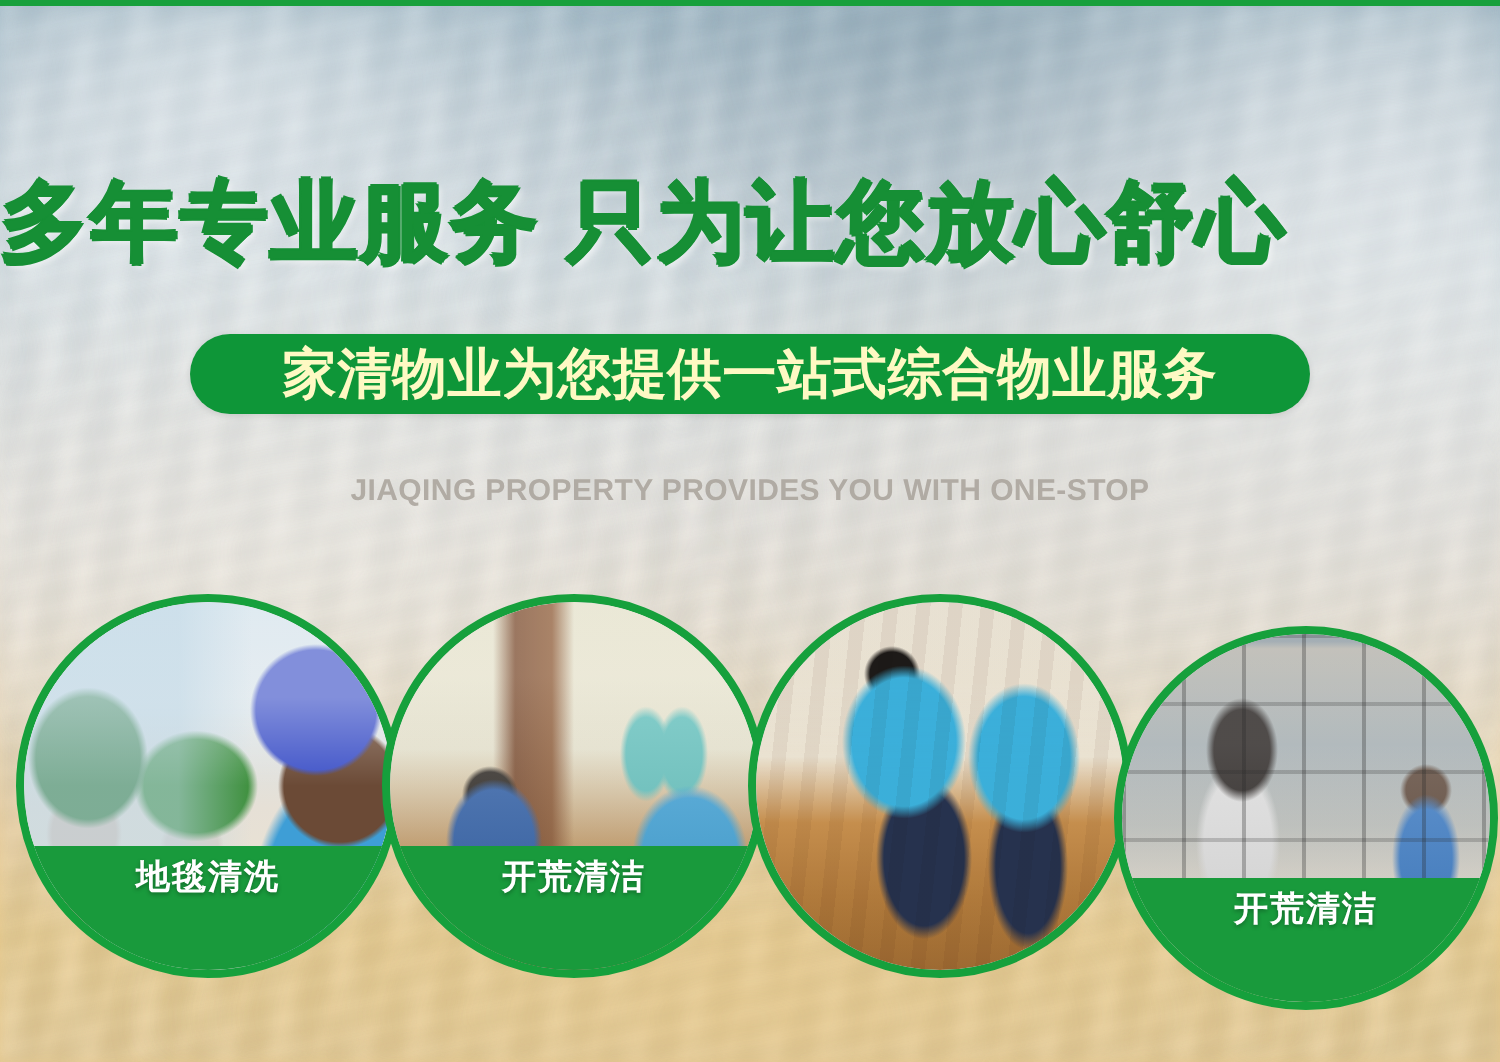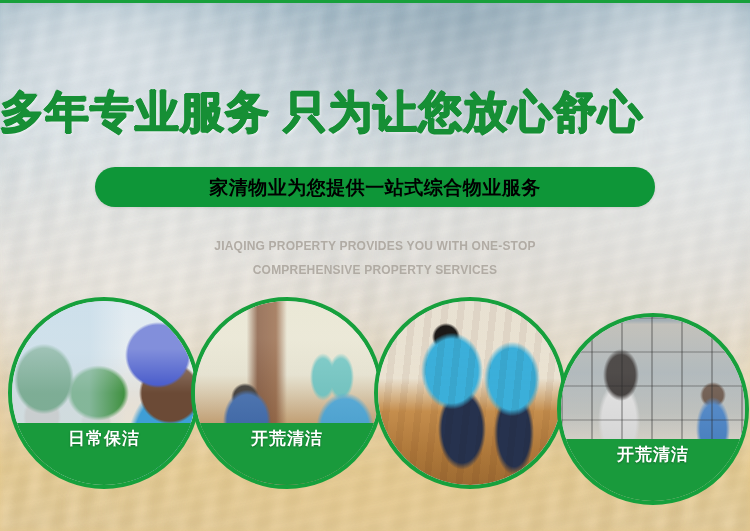--- a/index.html
+++ b/index.html
@@ -90,36 +90,36 @@
     position:absolute;
     left:95px; top:167px;
     width:560px; height:40px;
     border-radius:20px;
     background:#0e9638;
     z-index:5;
     display:flex; align-items:center; justify-content:center;
     box-shadow:0 1px 3px rgba(0,0,0,.10);
   }
   .pill-text {
-    color:#000000;
-    font-size:19px;
+    color:#fef9c3;
+    font-size:27px;
     font-weight:700;
     letter-spacing:.5px;
     line-height:21px;
     white-space:nowrap;
   }
   .subtitle {
     position:absolute;
     left:0; top:234px; width:750px;
     text-align:center;
     z-index:5;
   }
   .subtitle div {
     color:#a9a39b;
-    font-size:12px;
+    font-size:15px;
     line-height:24px;
     letter-spacing:.2px;
     font-weight:600;
     opacity:.85;
   }
   
   .circles {
     position:absolute;
     left:0; top:297px; width:750px; height:196px;
     z-index:6;
@@ -249,31 +249,30 @@
   <div class="topbar"></div>
 
   <div class="headline">多年专业服务 只为让您放心舒心</div>
 
   <div class="pill">
     <span class="pill-text">家清物业为您提供一站式综合物业服务</span>
   </div>
 
   <div class="subtitle">
     <div>JIAQING PROPERTY PROVIDES YOU WITH ONE-STOP</div>
-    <div>COMPREHENSIVE PROPERTY SERVICES</div>
   </div>
 
   <div class="circles">
 
     <div class="circ c1">
       <div class="photo">
         <div class="scene p1"></div>
       </div>
       <div class="cap">
-        <span class="cap-text">日常保洁</span>
+        <span class="cap-text">地毯清洗</span>
       </div>
     </div>
 
     <div class="circ c2">
       <div class="photo">
         <div class="scene p2"></div>
       </div>
       <div class="cap">
         <span class="cap-text">开荒清洁</span>
       </div>

